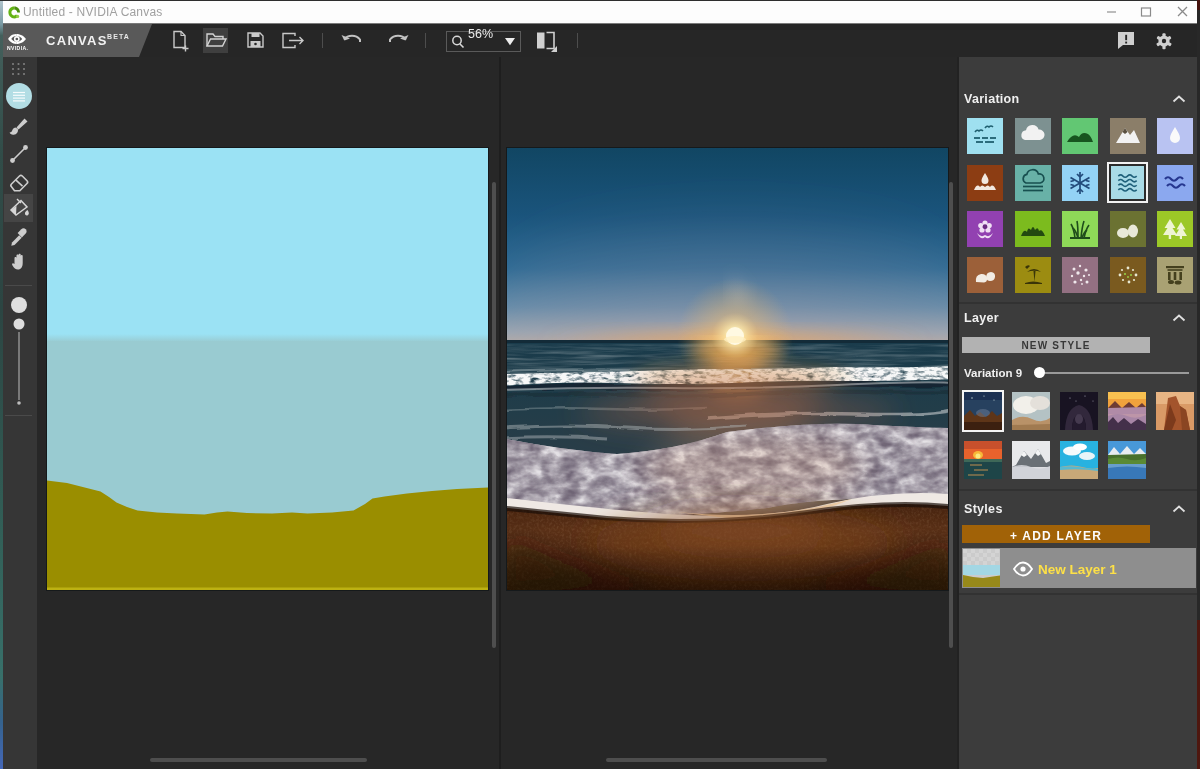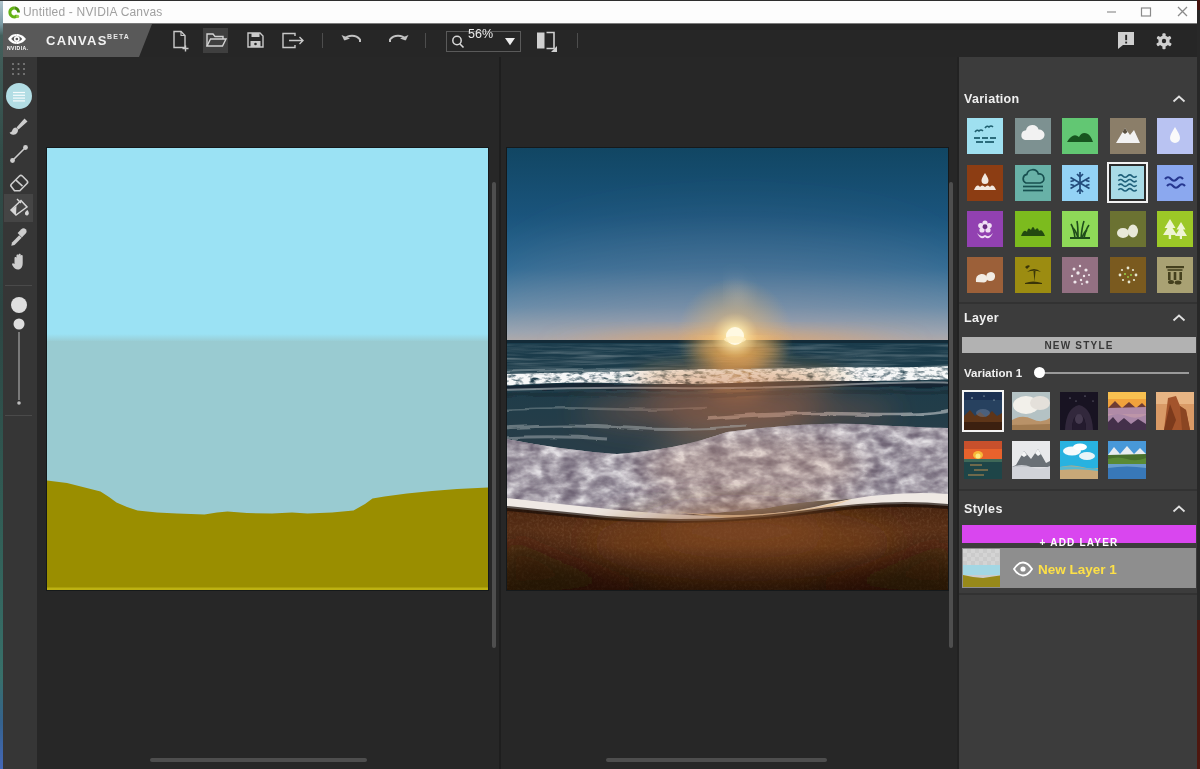--- a/index.html
+++ b/index.html
@@ -20,21 +20,21 @@
 
 #canvbg { left:37px; top:57px; width:921px; height:712px; background:#272727; }
 #paneldiv { left:499px; top:57px; width:2px; height:712px; background:#1e1e1e; }
 .vscroll { width:4px; background:#4e4e4e; border-radius:2px; }
 .hscroll { height:4px; background:#4e4e4e; border-radius:2px; top:758px; }
 
 #rpanel { left:959px; top:57px; width:238px; height:712px; background:#3c3c3c; }
 #rpdiv { left:957px; top:57px; width:2px; height:712px; background:#222; }
 .hdr { font-size:12.5px; font-weight:bold; color:#f0f0f0; letter-spacing:0.3px; }
 .pdivider { left:959px; width:238px; height:2px; background:#323232; }
-.gbtn { left:962px; width:234px; text-align:center; font-weight:bold; letter-spacing:1.2px; }
+.gbtn { left:962px; width:188px; text-align:center; font-weight:bold; letter-spacing:1.2px; }
 
 #rightedge-top { left:1197px; top:0; width:3px; height:10px; background:#46130e; }
 #rightedge { left:1197px; top:10px; width:3px; height:610px; background:#282828; }
 #rightedge-bot { left:1197px; top:620px; width:3px; height:149px; background:#4e170f; }
 #leftedge { left:0; top:1px; width:3px; height:768px; background:linear-gradient(#b0c4cc 0%,#7a9aa4 3%,#44605c 4.5%,#314c48 20%,#2c4542 40%,#326058 70%,#38706a 88%,#35628e 94%,#4467b8 100%); }
 </style>
 </head>
 <body>
 <div id="stage">
 
@@ -570,21 +570,21 @@
         </g>
       </svg>
     </div>
 
   <div class="abs pdivider" style="top:302px"></div>
   <div class="abs hdr" style="left:964px;top:311px">Layer</div>
   <svg class="abs" style="left:1172px;top:314px" width="14" height="8" viewBox="0 0 14 8">
       <path d="M1.5 6.5 L7 1.5 L12.5 6.5" stroke="#e0e0e0" stroke-width="1.8" fill="none"></path>
     </svg>
   <div class="abs gbtn" style="top:337px;height:16px;background:#b2b2b2;color:#383838;font-size:10px;padding-top:3px">NEW STYLE</div>
-  <div class="abs" style="left:964px;top:367px;font-size:11.5px;font-weight:bold;color:#f0f0f0">Variation 1</div>
+  <div class="abs" style="left:964px;top:367px;font-size:11.5px;font-weight:bold;color:#f0f0f0">Variation 9</div>
   <div class="abs" style="left:1036px;top:372px;width:153px;height:2px;background:#9a9a9a"></div>
   <div class="abs" style="left:1034px;top:367px;width:11px;height:11px;border-radius:50%;background:#fff"></div>
   <div class="abs" id="styles">
       <div class="abs" style="left:962px;top:390px;width:42px;height:42px;background:#f4f4f4"></div>
       <svg class="abs" style="left:964px;top:392px" width="38" height="38" viewBox="0 0 38 38">
         <rect width="38" height="38" fill="#27415f"></rect>
         <rect y="0" width="38" height="8" fill="#1b2f52"></rect>
         <circle cx="8" cy="6" r="0.7" fill="#cdd"></circle>
         <circle cx="20" cy="4" r="0.6" fill="#cdd"></circle>
         <circle cx="30" cy="8" r="0.6" fill="#cdd"></circle>
@@ -661,21 +661,21 @@
         <rect y="23" width="38" height="15" fill="#3878b8"></rect>
         <path d="M0 23 L38 23 L38 27 Q19 24 0 27 Z" fill="#88b8d8" opacity="0.6"></path>
       </svg>
     </div>
 
   <div class="abs pdivider" style="top:489px"></div>
   <div class="abs hdr" style="left:964px;top:502px">Styles</div>
   <svg class="abs" style="left:1172px;top:505px" width="14" height="8" viewBox="0 0 14 8">
       <path d="M1.5 6.5 L7 1.5 L12.5 6.5" stroke="#e0e0e0" stroke-width="1.8" fill="none"></path>
     </svg>
-  <div class="abs gbtn" style="top:525px;height:18px;background:#d946ef;color:#fcfcfc;font-size:10px;padding-top:12px">+ ADD LAYER</div>
+  <div class="abs gbtn" style="top:525px;height:18px;background:#a16207;color:#fcfcfc;font-size:12px;padding-top:4px">+ ADD LAYER</div>
 
   <div class="abs" style="left:962px;top:548px;width:234px;height:40px;background:#8e8e8e"></div>
   <svg class="abs" style="left:963px;top:549px" width="37" height="38" viewBox="0 0 37 38">
     <rect width="37" height="38" fill="#cbcbcb"></rect>
     <g fill="#d4d4d4">
       <rect x="0" y="0" width="4" height="4"></rect>
         <rect x="8" y="0" width="4" height="4"></rect>
         <rect x="16" y="0" width="4" height="4"></rect>
         <rect x="24" y="0" width="4" height="4"></rect>
         <rect x="32" y="0" width="4" height="4"></rect>

